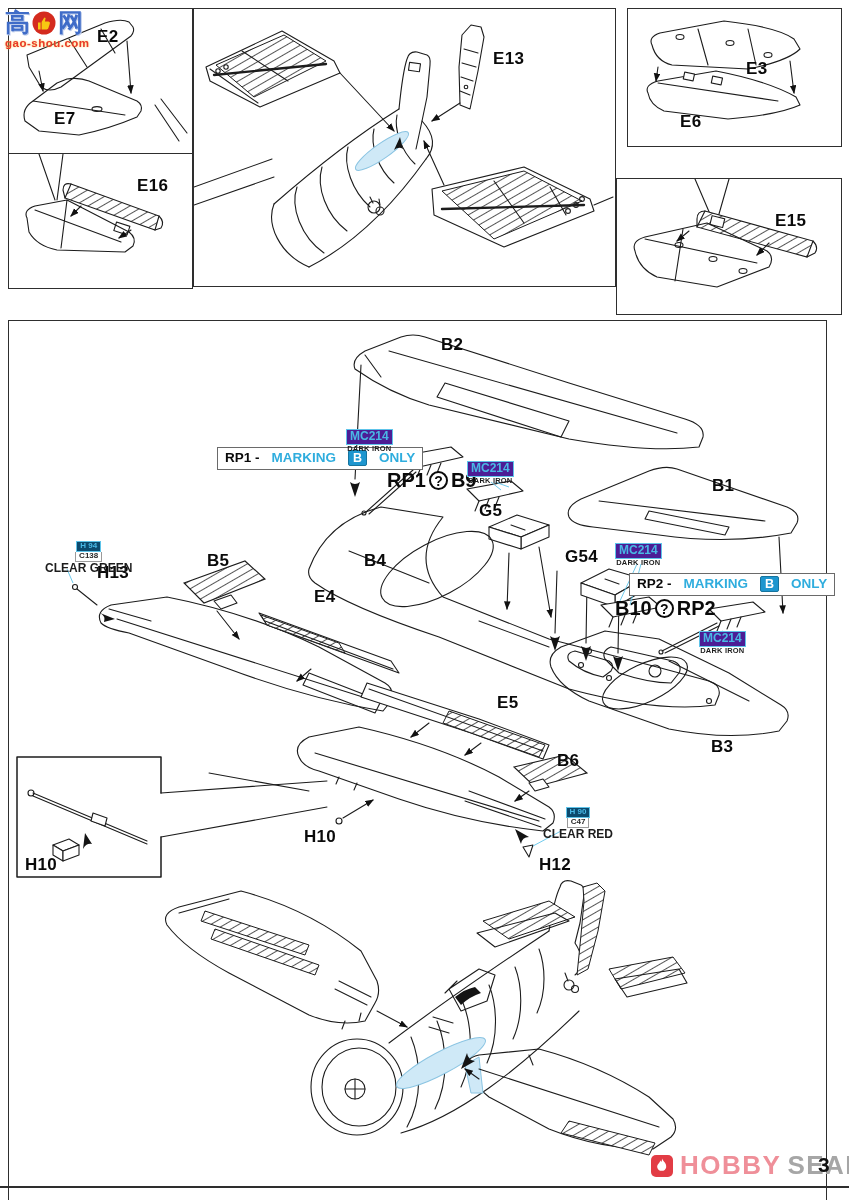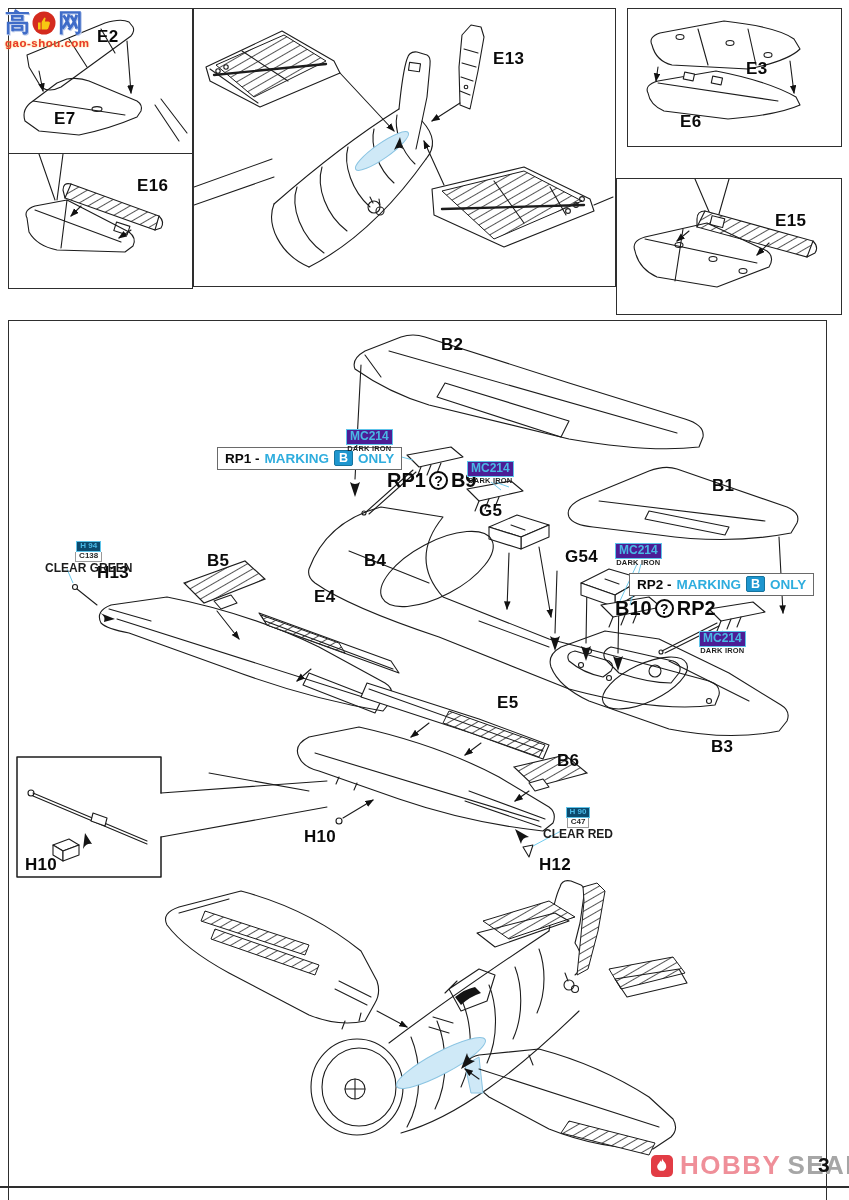--- a/index.html
+++ b/index.html
@@ -4,21 +4,21 @@
 <style>
   html,body{margin:0;padding:0;background:#fff;}
   #page{position:relative;width:849px;height:1200px;background:#fff;overflow:hidden;
         font-family:"Liberation Sans",sans-serif;color:#0a0a0a;}
   .panel{position:absolute;border:1.6px solid #2e2e2e;background:#fff;box-sizing:border-box;}
   .panel svg{position:absolute;left:0;top:0;}
   .plabel{position:absolute;font-weight:bold;font-size:17px;letter-spacing:.3px;color:#0a0a0a;white-space:nowrap;}
   .combo{position:absolute;display:flex;align-items:center;gap:3px;font-weight:bold;font-size:20px;white-space:nowrap;}
   .opt{width:19px;height:19px;border:2.2px solid #0a0a0a;border-radius:50%;display:flex;align-items:center;justify-content:center;
        font-size:14px;font-weight:bold;box-sizing:border-box;background:#fff;}
-  .note{position:absolute;display:flex;align-items:center;gap:5px;border:1.4px solid #6a6a6a;background:#fff;
+  .note{position:absolute;display:flex;gap:12px;border:1.4px solid #6a6a6a;background:#fff;
         padding:2px 7px 3px 7px;font-size:13.5px;font-weight:bold;white-space:nowrap;}
   .note .lead{color:#0a0a0a;}
   .note .word{color:#2fadde;}
   .note .letter{background:#1e96cf;color:#fff;padding:0 4px;border-radius:2px;border:1px solid #16749e;font-size:12.5px;}
   .note .tail{color:#2fadde;}
   .mc{position:absolute;display:flex;flex-direction:column;align-items:center;line-height:1.15;z-index:5;}
   .mc .code{border:1px solid #5ec4ea;color:#49b8e5;background:#4c1d95;font-size:12px;font-weight:bold;padding:0 3px;}
   .mc .name{font-size:7.5px;color:#1c1c1c;font-weight:bold;letter-spacing:.2px;white-space:nowrap;}
   .paint2{position:absolute;display:flex;flex-direction:column;align-items:center;line-height:1.1;z-index:5;}
   .paint2 .ph{border:1px solid #5ec4ea;color:#49b8e5;background:#0c4a6e;font-size:8px;font-weight:bold;padding:0 3px;}

